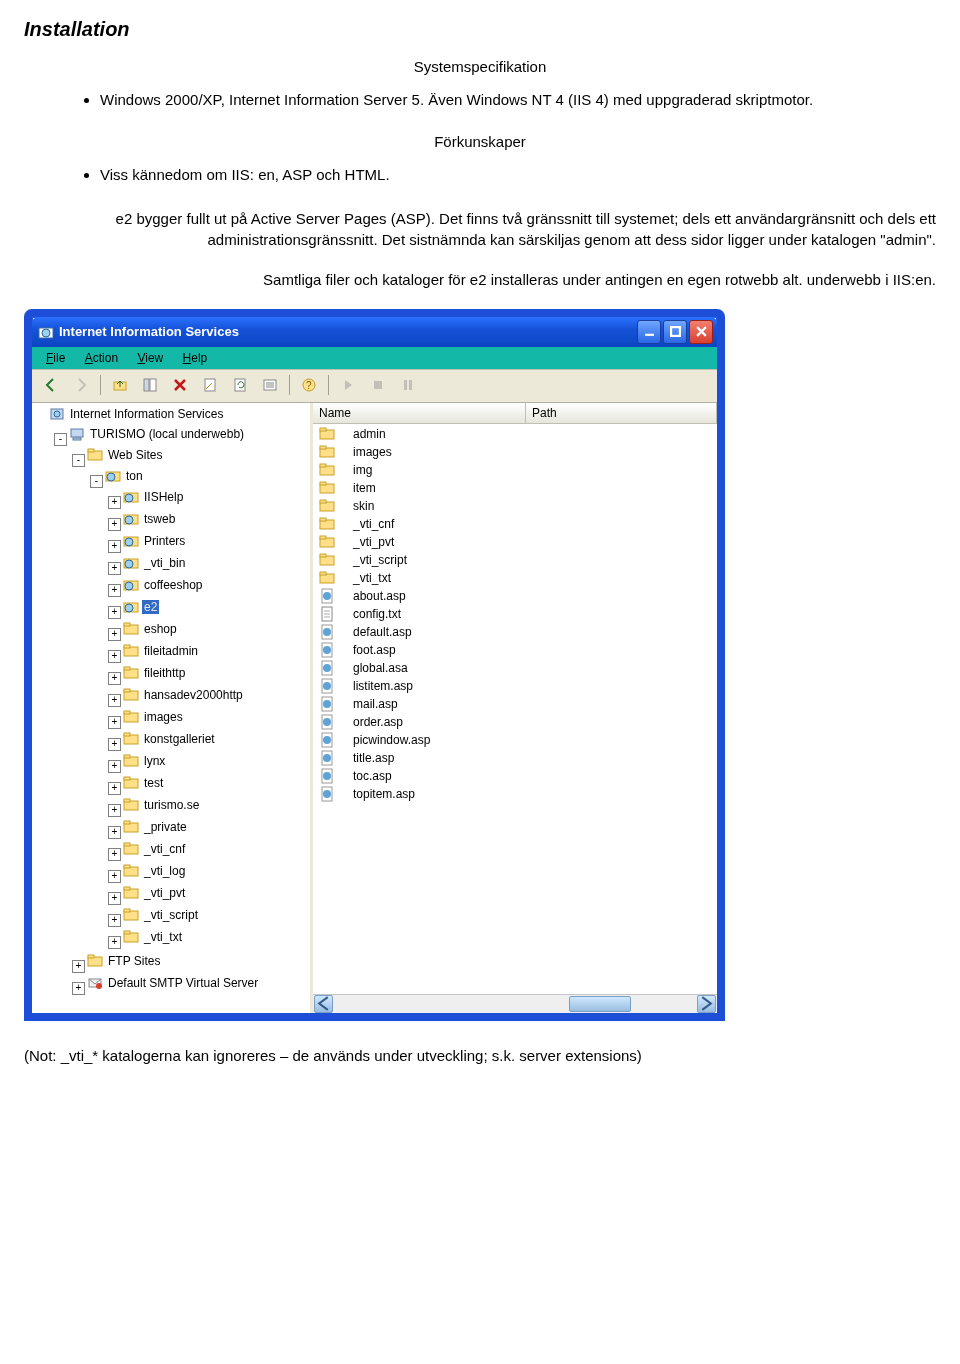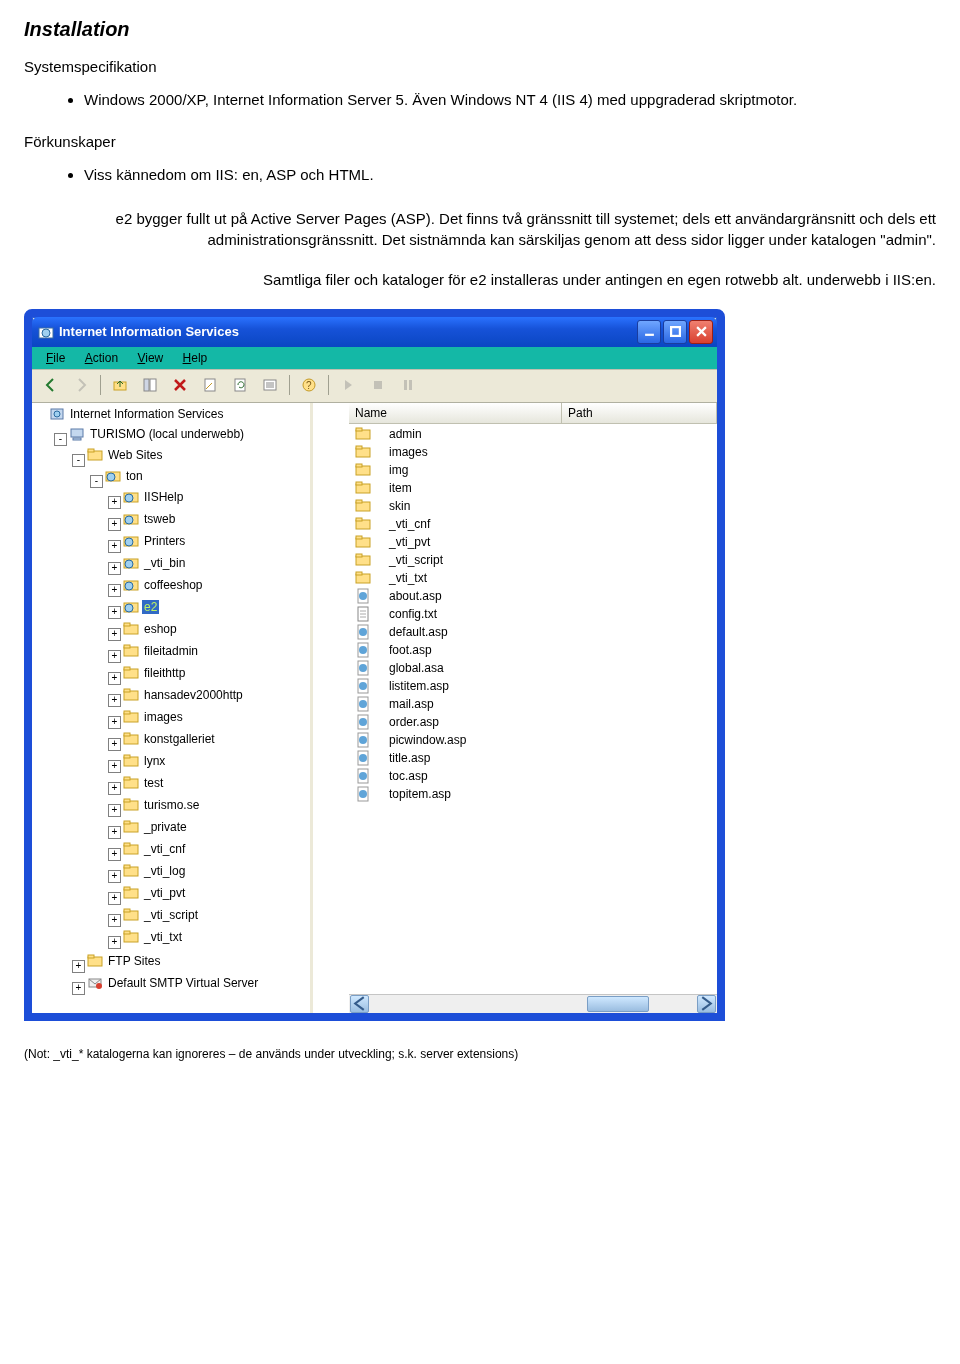--- a/index.html
+++ b/index.html
@@ -15,27 +15,28 @@
     font-family: Verdana, Tahoma, sans-serif;
     font-size: 20px;
     font-weight: bold;
     font-style: italic;
     margin: 0 0 17px 0;
   }
   .sect {
     font-family: Verdana, sans-serif;
     font-size: 15px;
     margin: 0 0 14px 0;
+    text-align: center;
   }
   ul.doc-list {
     margin: 6px 0 22px 60px;
     padding: 0;
   }
   ul.doc-list li {
-    margin: 0 0 6px 0;
+    margin: 0 0 6px 16px;
     line-height: 1.45;
   }
   p.doc-p {
     margin: 0 0 18px 0;
     line-height: 1.45;
     text-align: right;
   }
 
   
   .iis-window {
@@ -121,36 +122,35 @@
     border-right: 3px solid #ece9d8;
     overflow: hidden;
     padding: 2px 0 0 2px;
   }
   .file-pane {
     flex:1;
     overflow:hidden;
     position: relative;
     display:flex;
     flex-direction: column;
-    padding-left: 36px;
   }
 
   
   .tree ul { list-style:none; margin:0; padding:0 0 0 18px; }
   .tree > ul { padding-left: 2px; }
   .tree li { white-space: nowrap; padding: 1px 0; }
   .node {
     display: inline-flex;
     align-items: center;
     gap: 3px;
     font-size: 12px;
   }
   .node.selected .label {
     background: #316ac5;
-    color: #bef264;
+    color: #e5e5e5;
   }
   .label { padding: 0 2px; }
   .exp {
     width: 11px; height: 11px;
     border: 1px solid #808080;
     background: #fff;
     font-size: 10px;
     line-height: 9px;
     text-align:center;
     color:#000;
@@ -212,21 +212,21 @@
   .thumb {
     width:60px; height:14px;
     background: linear-gradient(180deg,#cfe8ff,#9abde0);
     border:1px solid #7a9ec5;
     border-radius:2px;
     margin-left:170px;
   }
 
   .footnote {
     font-family: Verdana, sans-serif;
-    font-size: 12px;
+    font-size: 15px;
     margin-top: 8px;
   }
 </style>
 </head>
 <body>
 
 <h1 class="doc-h1">Installation</h1>
 
 <div class="sect">Systemspecifikation</div>
 <ul class="doc-list">

